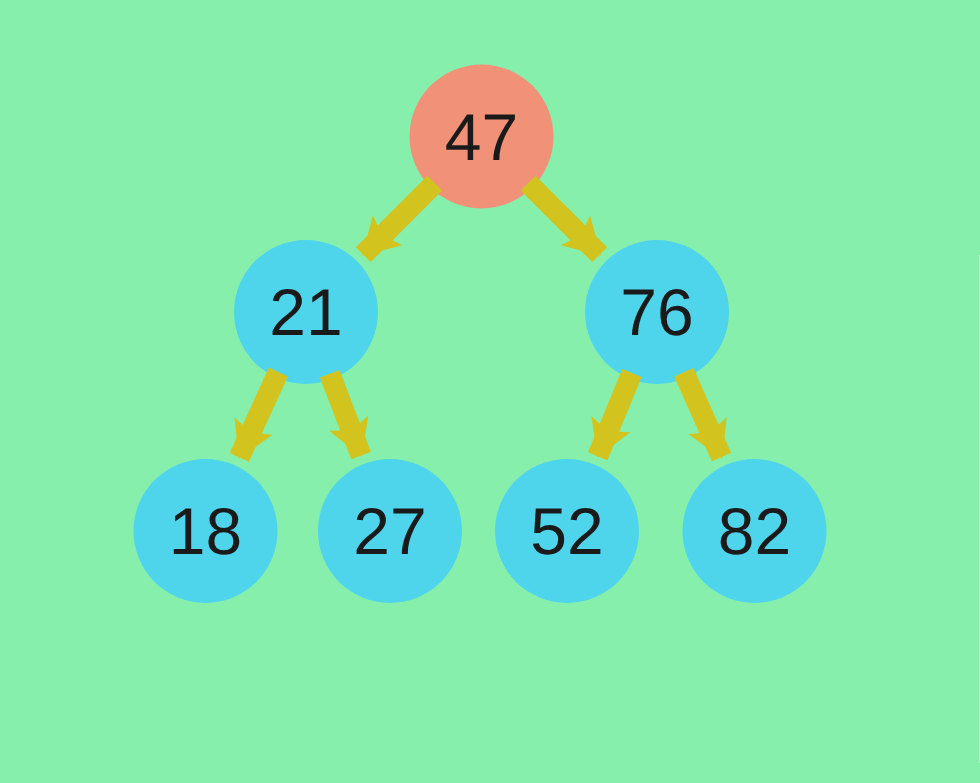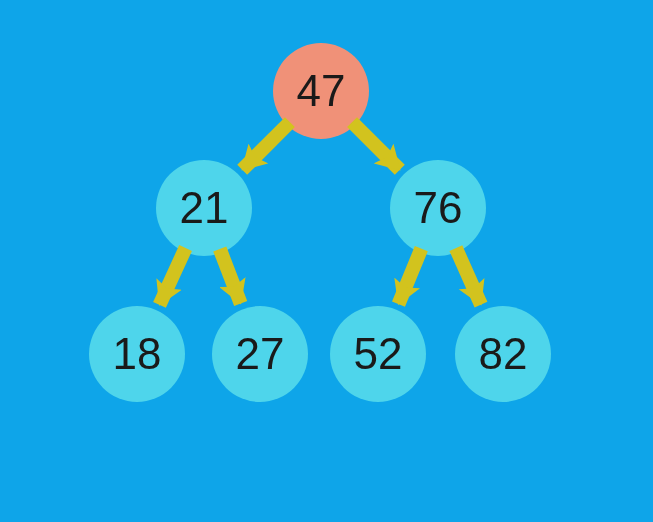--- a/index.html
+++ b/index.html
@@ -28,21 +28,21 @@
     text-anchor: middle;
   }
   .edge-arrow {
     fill: none;
     stroke-linecap: butt;
   }
 </style>
 </head>
 <body>
 
-<div id="canvas" style="background: #0ea5e9; width: 653px; height: 522px;">
+<div id="canvas" style="background: #86efac; width: 653px; height: 522px;">
   <svg id="tree-svg" width="653" height="522" viewBox="0 0 653 522">
       <defs>
         <marker id="arrowhead" markerUnits="userSpaceOnUse" markerWidth="24" markerHeight="28" viewBox="0 0 24 28" refX="23" refY="14" orient="auto">
           <path d="M0,0 L24,14 L0,28 L5,14 Z" fill="#D2C31E"></path>
         </marker>
       </defs>
       <g>
         <g>
           <circle class="node-circle" cx="321" cy="91" r="48" fill="#F09178"></circle>
           <text class="node-value" x="321" y="91" dy="0.35em" fill="#1A1A1A">47</text>

